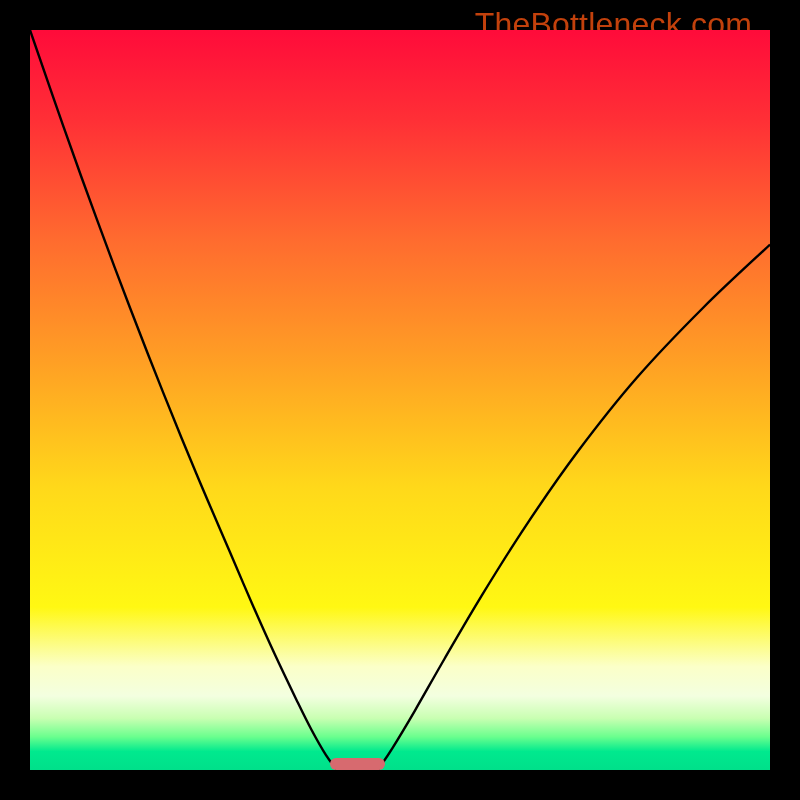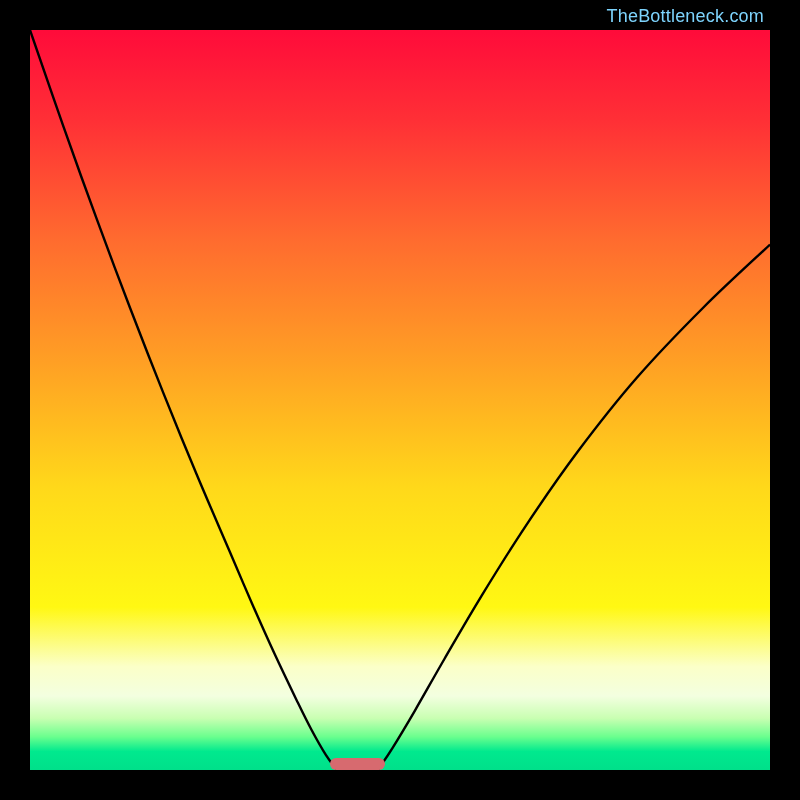--- a/index.html
+++ b/index.html
@@ -22,23 +22,23 @@
   .plot-area {
     position: absolute;
     left: 0;
     top: 0;
     width: 740px;
     height: 740px;
   }
   .watermark {
     position: absolute;
     top: 6px;
-    right: 36px;
-    color: #7dd3fc;
-    font-size: 18px;
+    right: 48px;
+    color: #c2410c;
+    font-size: 32px;
     font-weight: 500;
     letter-spacing: 0.2px;
   }
   .marker {
     position: absolute;
     height: 12px;
     border-radius: 6px;
     background: #d76a6f;
   }
   svg { display: block; }

